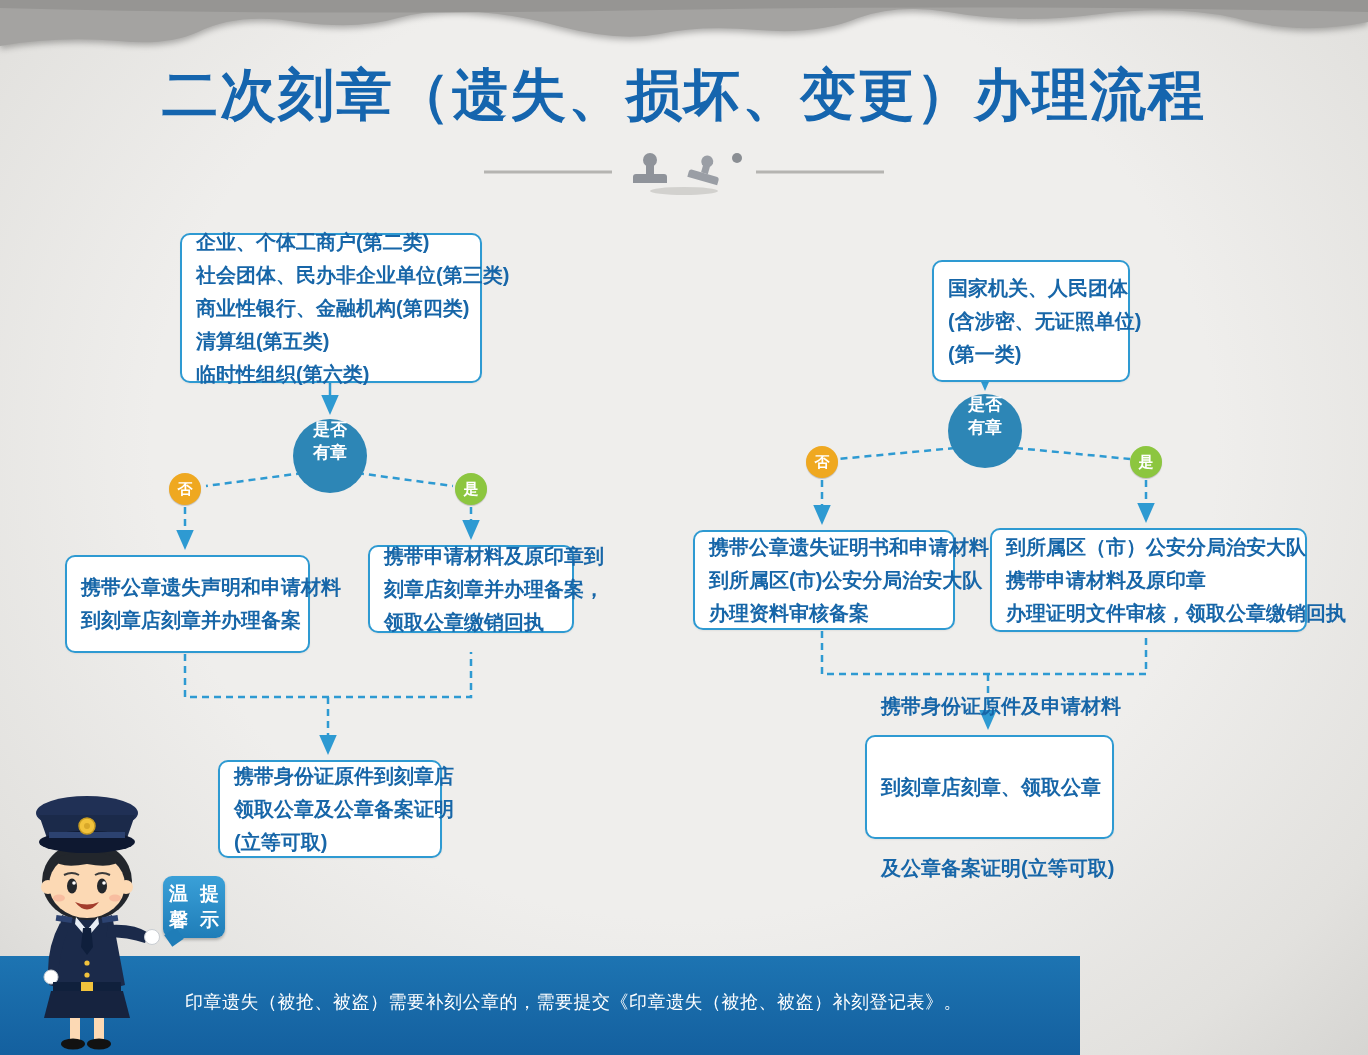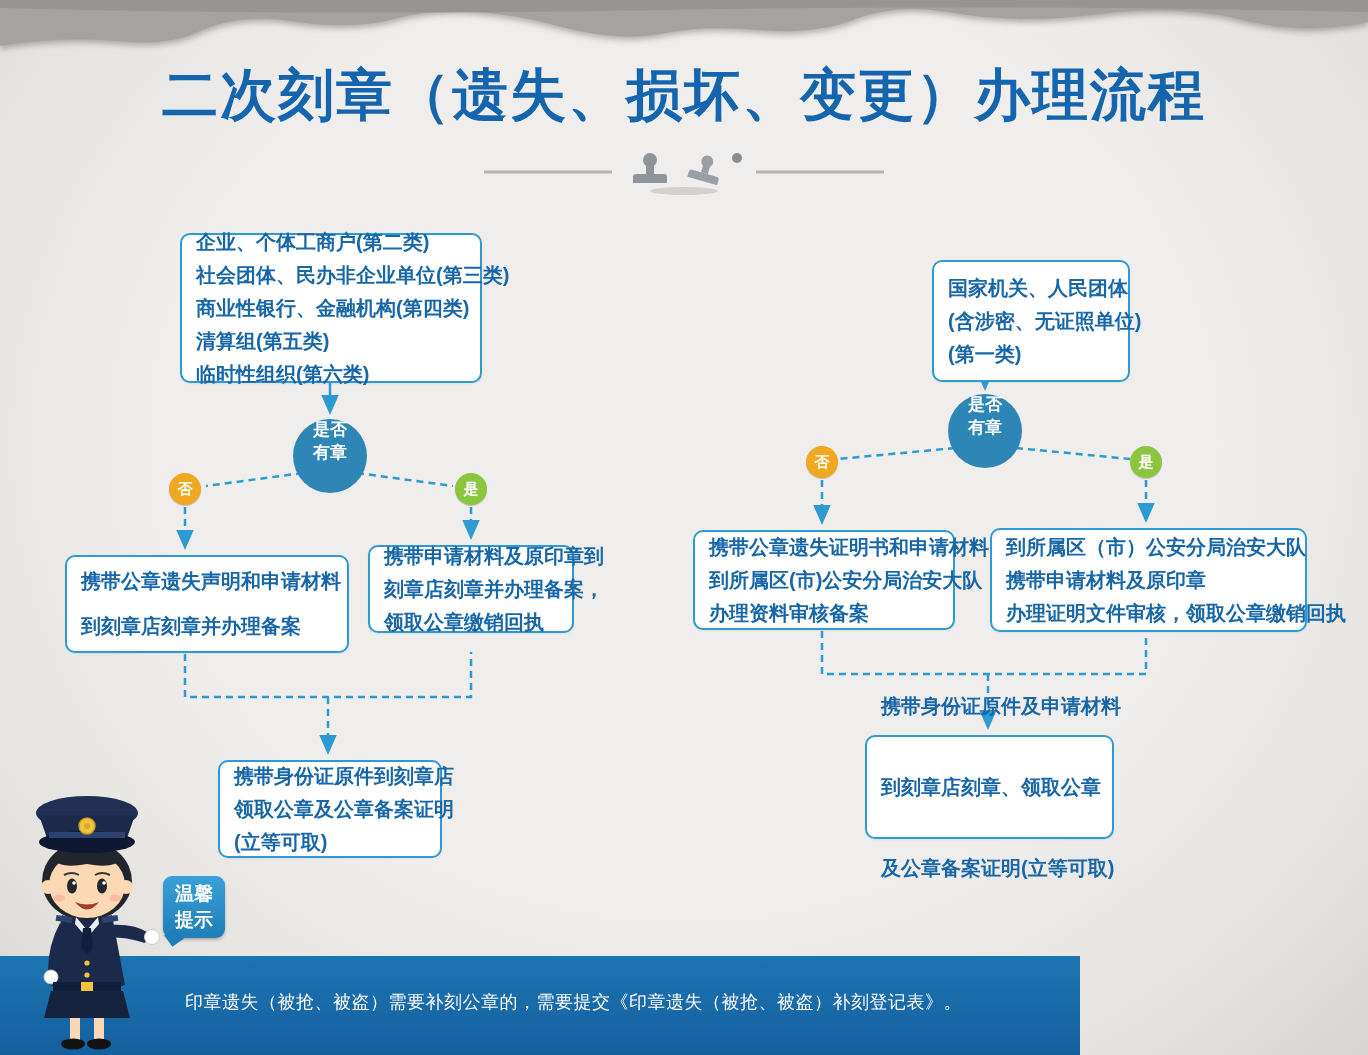--- a/index.html
+++ b/index.html
@@ -38,21 +38,21 @@
   }
   .badge.no{background:#efa820;}
   .badge.yes{background:#8cc63f;}
   
   .connectors{position:absolute;top:0;left:0;width:1368px;height:1055px;z-index:1;}
   
   .tips{
     position:absolute;left:163px;top:876px;width:62px;height:62px;z-index:5;
     background:linear-gradient(#3aa0d8,#1f7db8);border-radius:9px;
     color:#fff;font-weight:bold;font-size:19px;line-height:1.35;text-align:center;
-    display:flex;flex-direction:column;align-items:center;justify-content:center;
+    display:flex;flex-direction:row;align-items:center;justify-content:center;
     box-shadow:0 2px 3px rgba(0,0,0,0.25);
   }
   .tips::after{
     content:"";position:absolute;left:4px;bottom:-6px;width:14px;height:14px;
     background:#1f7db8;transform:rotate(55deg);z-index:-1;
   }
   
   .footer{
     position:absolute;left:0;bottom:0;width:1080px;height:99px;z-index:3;
     background:linear-gradient(#1d74b2,#14609f);
@@ -131,21 +131,21 @@
     <span>有章</span>
   </div>
 
   <div class="badge no" style="left:169px;top:473px;">
     <span>否</span>
   </div>
   <div class="badge yes" style="left:455px;top:473px;">
     <span>是</span>
   </div>
 
-  <div class="flow-box" style="left:65px;top:555px;width:284px;height:98px;justify-content:space-between;">
+  <div class="flow-box" style="left:65px;top:555px;width:245px;height:98px;">
     <div class="bl">携带公章遗失声明和申请材料</div>
     <div class="bl">到刻章店刻章并办理备案</div>
   </div>
 
   <div class="flow-box" style="left:368px;top:545px;width:206px;height:88px;">
     <div class="bl">携带申请材料及原印章到</div>
     <div class="bl">刻章店刻章并办理备案，</div>
     <div class="bl">领取公章缴销回执</div>
   </div>
 

